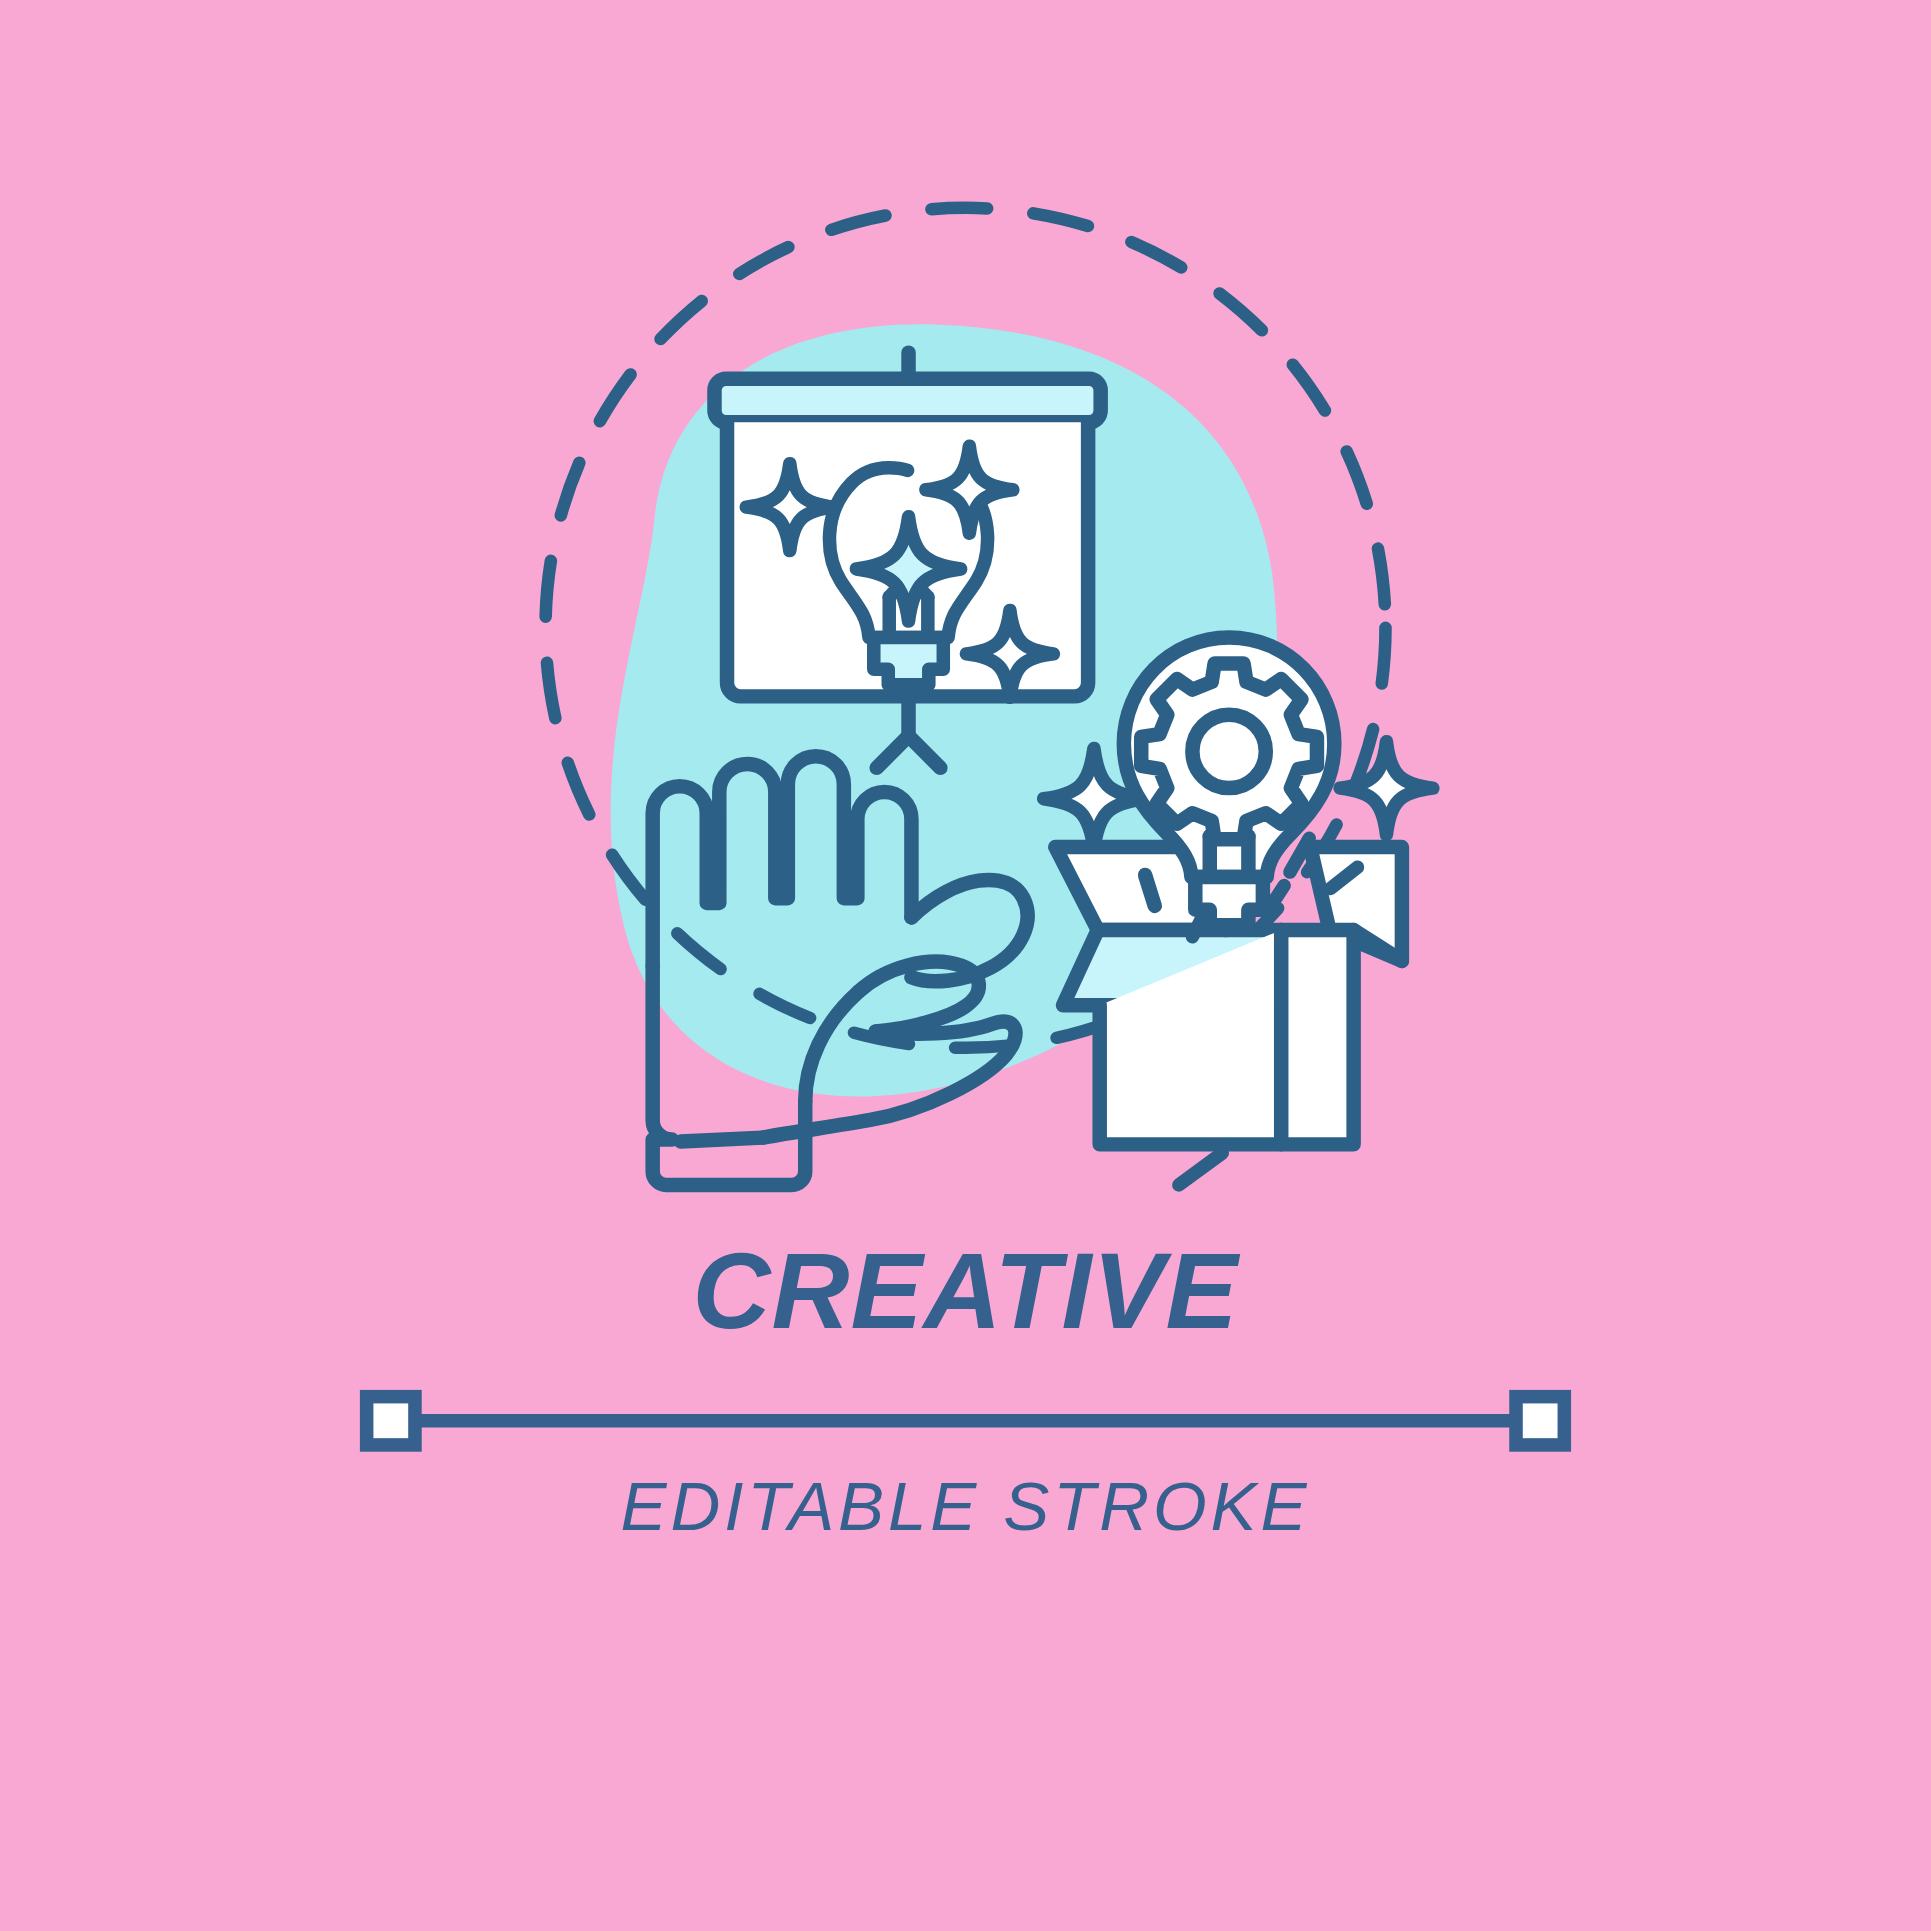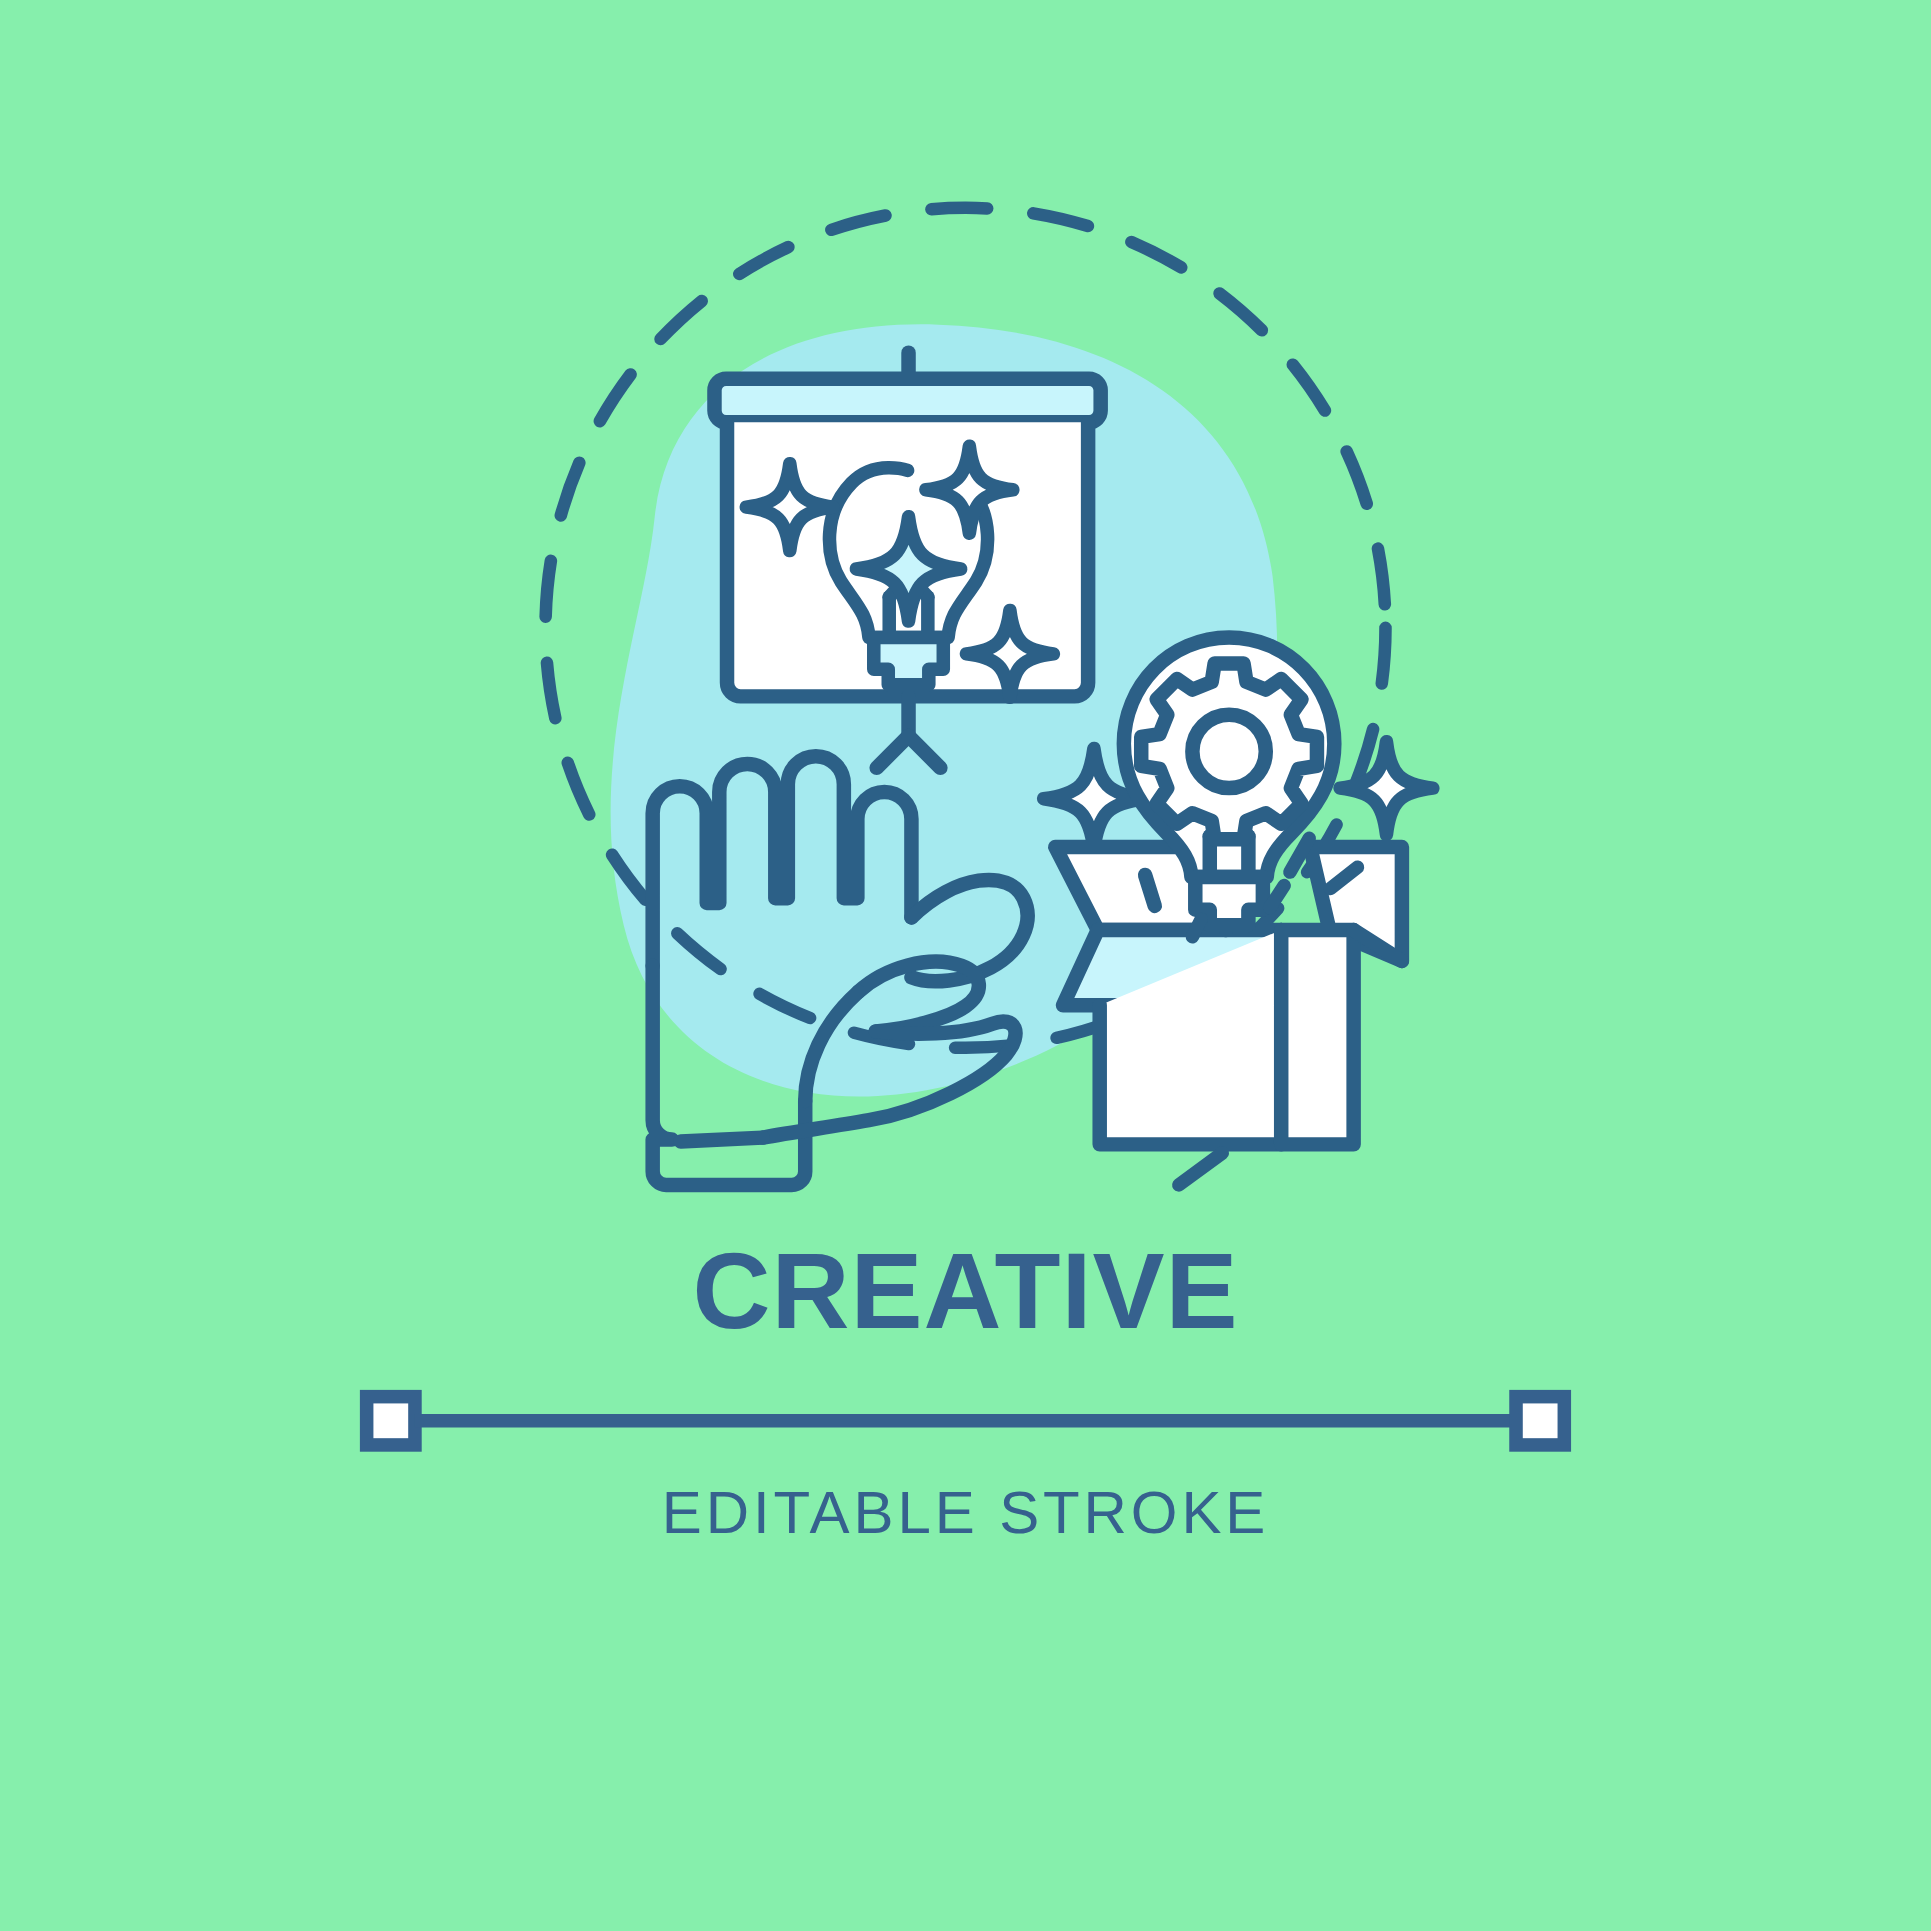--- a/index.html
+++ b/index.html
@@ -4,24 +4,25 @@
 <style>
   html,body{margin:0;padding:0;background:#ffffff;}
   body{
     width:1931px;height:1931px;
     font-family:"Liberation Sans", sans-serif;
     overflow:hidden;
   }
   .card{
     position:relative;
     width:1931px;height:1931px;
-    background:#86efac;
+    background:#f9a8d4;
     display:flex;
     flex-direction:column;
     align-items:center;
+    font-style:italic;
   }
   .illustration{
     position:relative;
     width:1931px;
     height:1246px;
   }
   .illustration svg{display:block;width:1931px;height:1246px;}
 
   .title-block{
     width:1931px;
@@ -44,23 +45,23 @@
     width:1217px;
     height:68px;
     margin:41px auto 0 auto;
   }
   .divider svg{display:block;}
 
   .subtitle{
     width:1931px;
     text-align:center;
     color:#36618E;
-    font-size:60px;
+    font-size:69px;
     letter-spacing:3.9px;
-    margin-top:23px;
+    margin-top:12px;
     text-transform:uppercase;
     font-weight:400;
   }
 </style>
 </head>
 <body>
 
 <div class="card">
 
   <div class="illustration">

